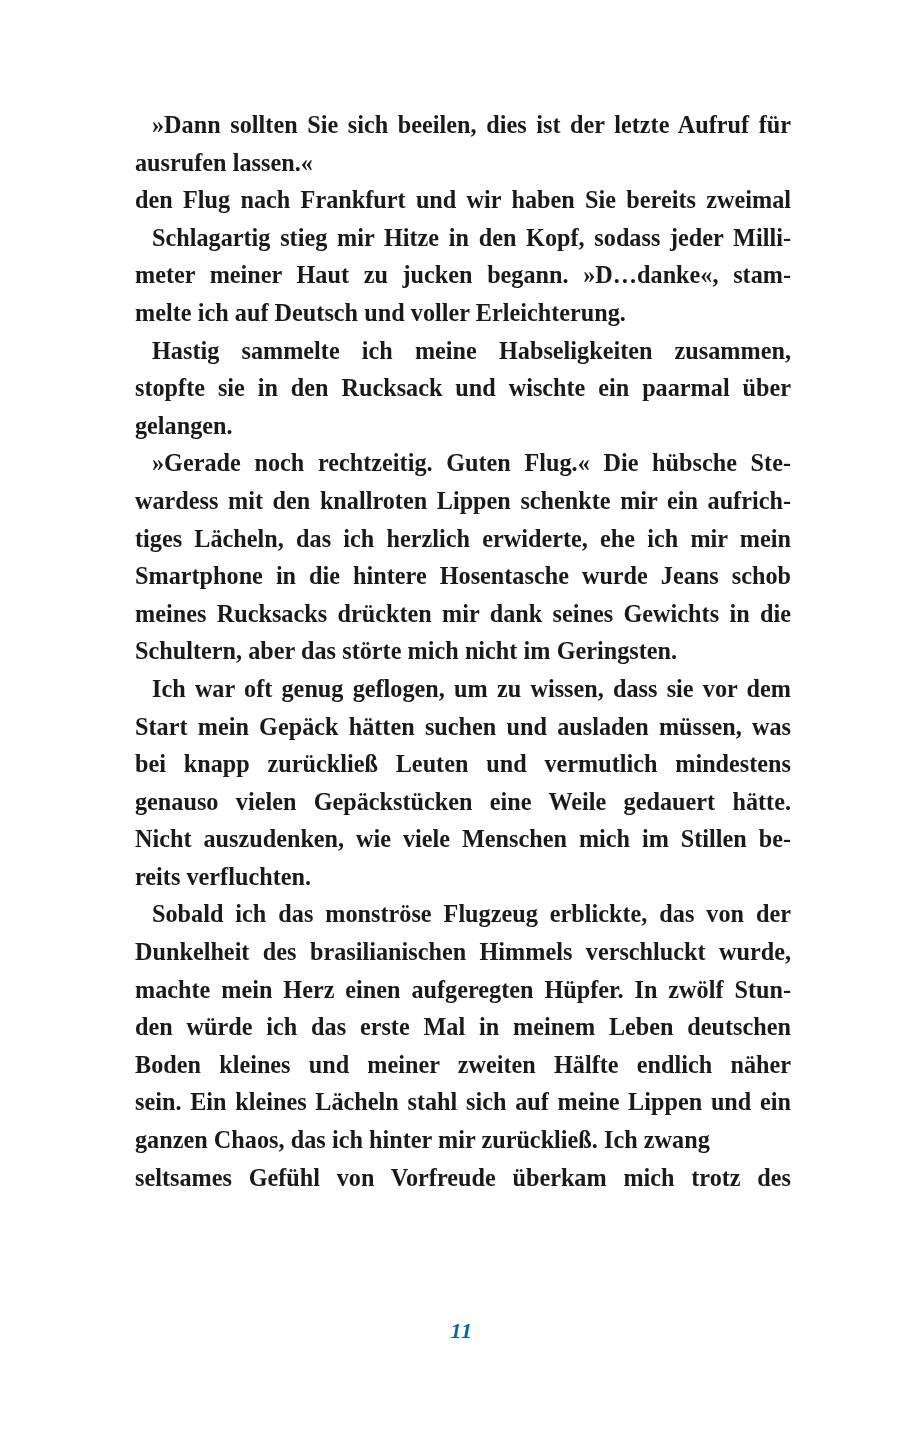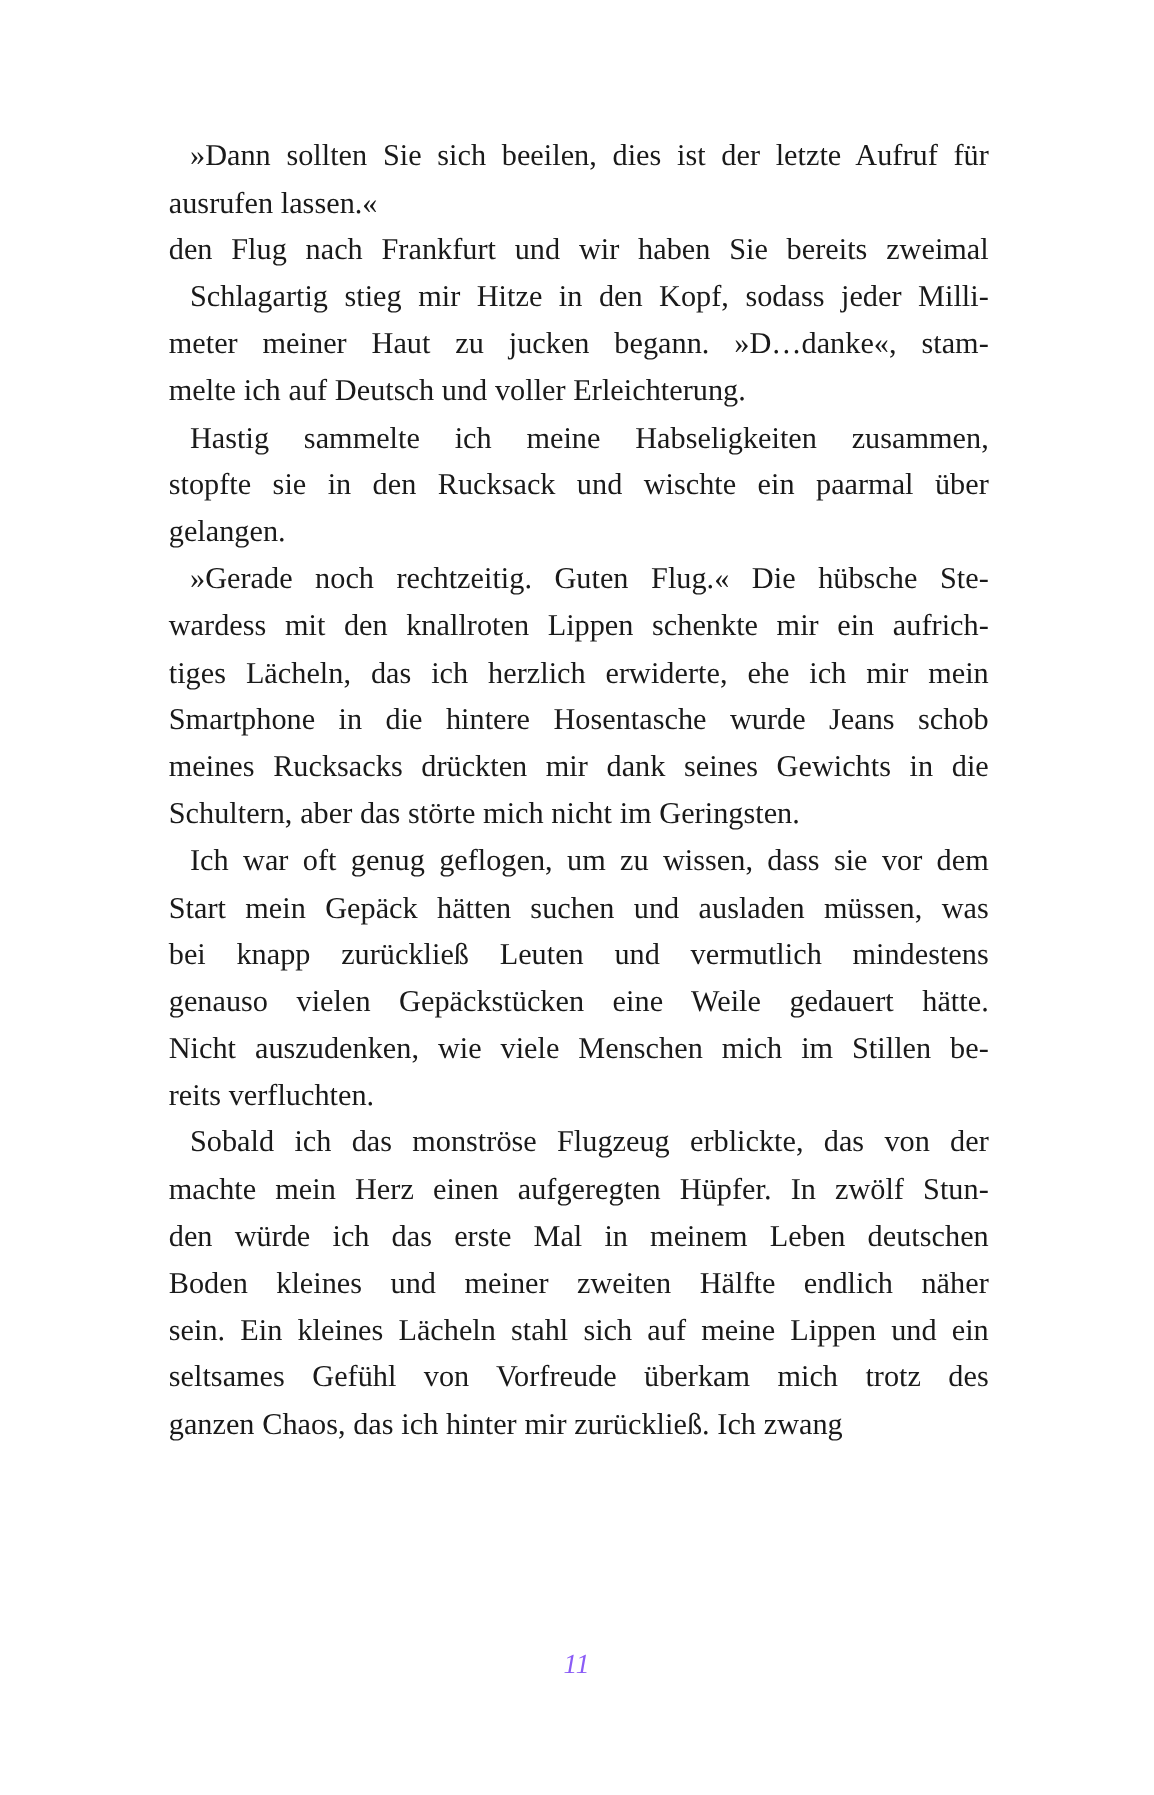--- a/index.html
+++ b/index.html
@@ -15,20 +15,21 @@
     color: #1a1a1a;
     overflow: hidden;
   }
 
   .page {
     position: relative;
     width: 923px;
     height: 1436px;
     background: #ffffff;
     box-sizing: border-box;
+    font-weight: bold;
   }
 
   .text-block {
     position: absolute;
     left: 135px;
     top: 106px;
     width: 656px;
   }
 
   .para {
@@ -63,21 +64,21 @@
 
   .page-number {
     position: absolute;
     left: 0;
     top: 1318px;
     width: 923px;
     text-align: center;
     font-family: "Liberation Serif", "DejaVu Serif", serif;
     font-style: italic;
     font-size: 22px;
-    color: #8b5cf6;
+    color: #0369a1;
     letter-spacing: 0.5px;
   }
 </style>
 </head>
 <body>
 
 <div class="page">
 
   <div class="text-block">
 
@@ -112,25 +113,26 @@
       <span class="ln first">Ich war oft genug geflogen, um zu wissen, dass sie vor dem</span>
       <span class="ln">Start mein Gepäck hätten suchen und ausladen müssen, was</span>
       <span class="ln">bei knapp zurückließ Leuten und vermutlich mindestens</span>
       <span class="ln">genauso vielen Gepäckstücken eine Weile gedauert hätte.</span>
       <span class="ln">Nicht auszudenken, wie viele Menschen mich im Stillen be-</span>
       <span class="ln last">reits verfluchten.</span>
     </p>
 
     <p class="para prebroken">
       <span class="ln first">Sobald ich das monströse Flugzeug erblickte, das von der</span>
+      <span class="ln">Dunkelheit des brasilianischen Himmels verschluckt wurde,</span>
       <span class="ln">machte mein Herz einen aufgeregten Hüpfer. In zwölf Stun-</span>
       <span class="ln">den würde ich das erste Mal in meinem Leben deutschen</span>
       <span class="ln">Boden kleines und meiner zweiten Hälfte endlich näher</span>
       <span class="ln">sein. Ein kleines Lächeln stahl sich auf meine Lippen und ein</span>
+      <span class="ln last">ganzen Chaos, das ich hinter mir zurückließ. Ich zwang</span>
       <span class="ln">seltsames Gefühl von Vorfreude überkam mich trotz des</span>
-      <span class="ln last">ganzen Chaos, das ich hinter mir zurückließ. Ich zwang</span>
     </p>
 
   </div>
 
   <div class="page-number">11</div>
 
 </div>
 
 </body></html>

